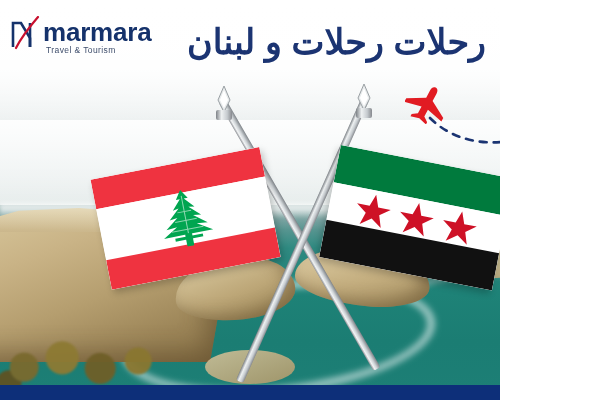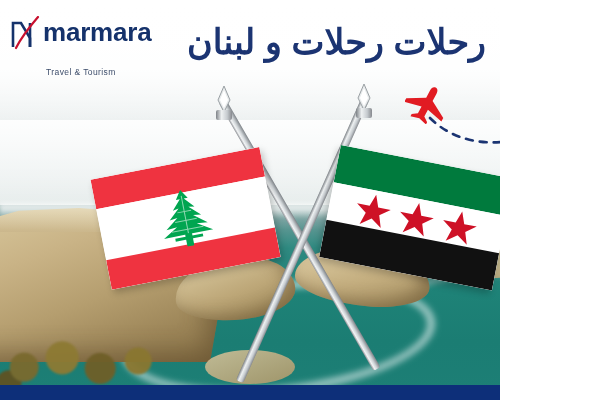--- a/index.html
+++ b/index.html
@@ -110,21 +110,21 @@
   
   .logo{position:absolute;left:10px;top:16px;width:150px;height:44px;}
   .logo-mark{position:absolute;left:0;top:0;width:40px;height:34px;}
   .logo-word{
     position:absolute;left:33px;top:2px;
     font-size:26px;font-weight:700;letter-spacing:-.2px;
     color:#15326b;line-height:28px;
   }
   .logo-sub{
     position:absolute;left:36px;top:29px;
-    font-size:8.5px;letter-spacing:.4px;color:#3d4d6b;margin-top:22px;
+    font-size:8.5px;letter-spacing:.4px;color:#3d4d6b;
   }
 
   
   .headline{
     position:absolute;right:14px;top:20px;
     direction:rtl;text-align:right;
     font-size:35px;font-weight:700;
     color:#1b3472;
     letter-spacing:0px;
     line-height:44px;

